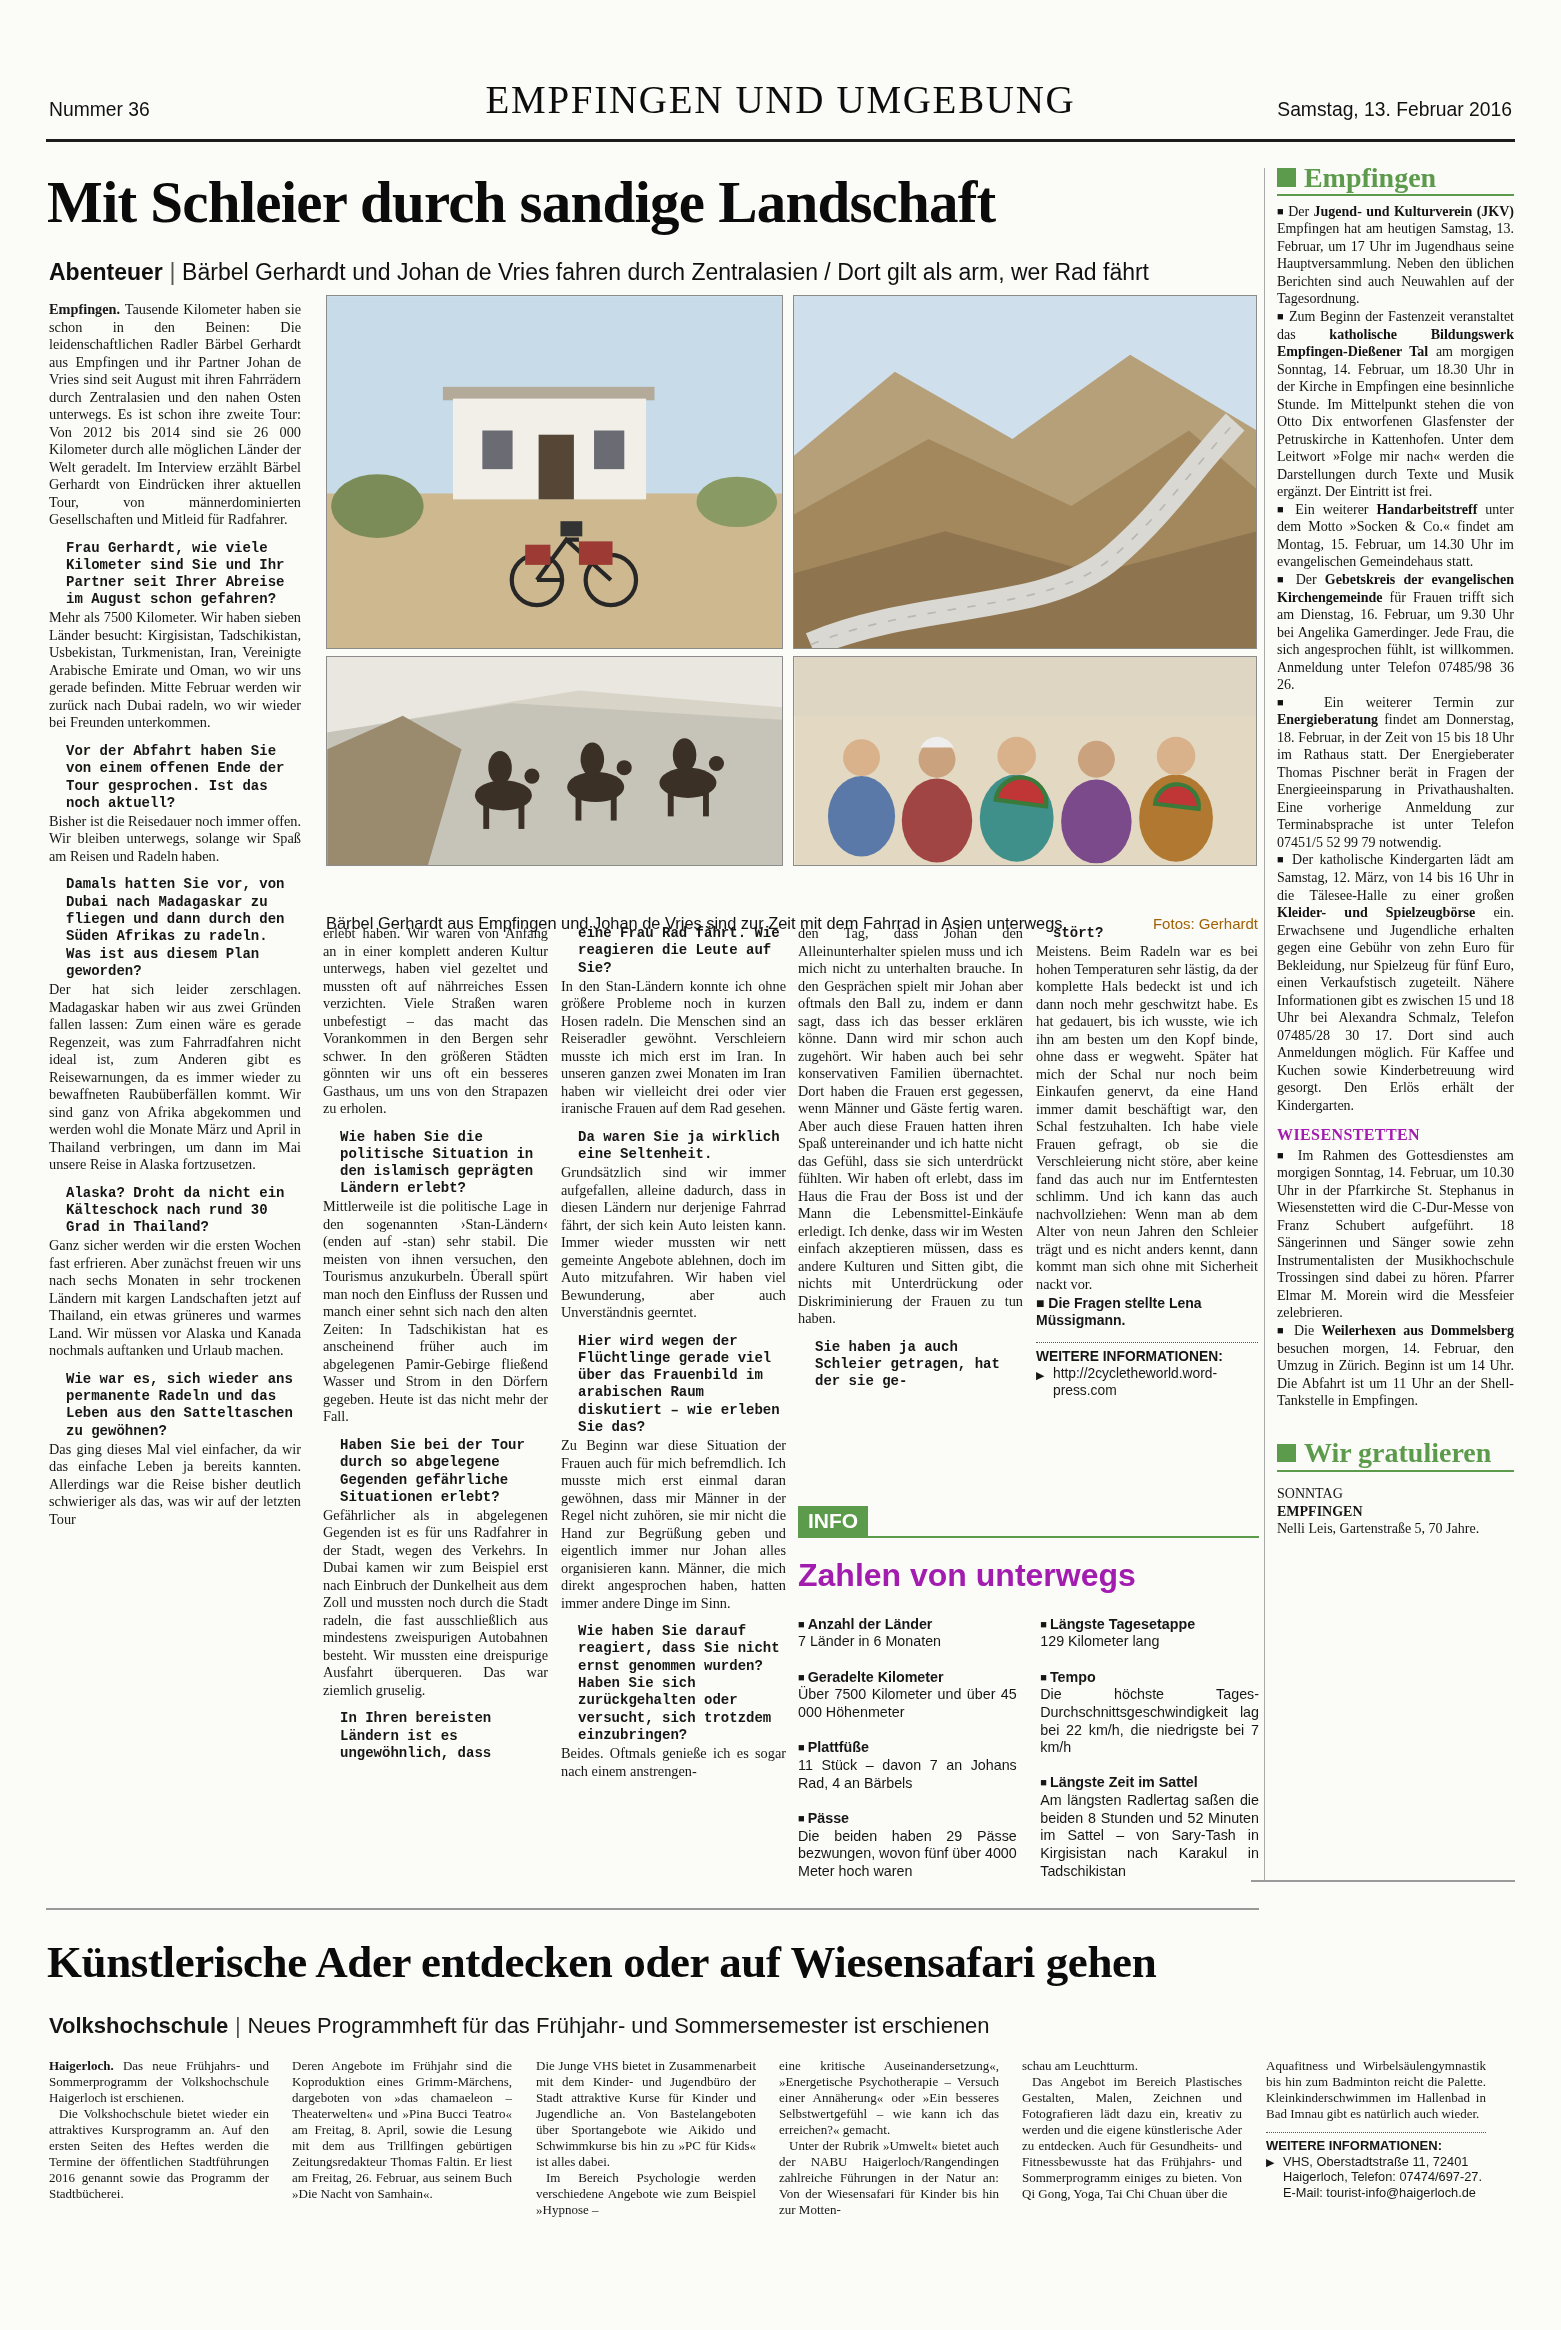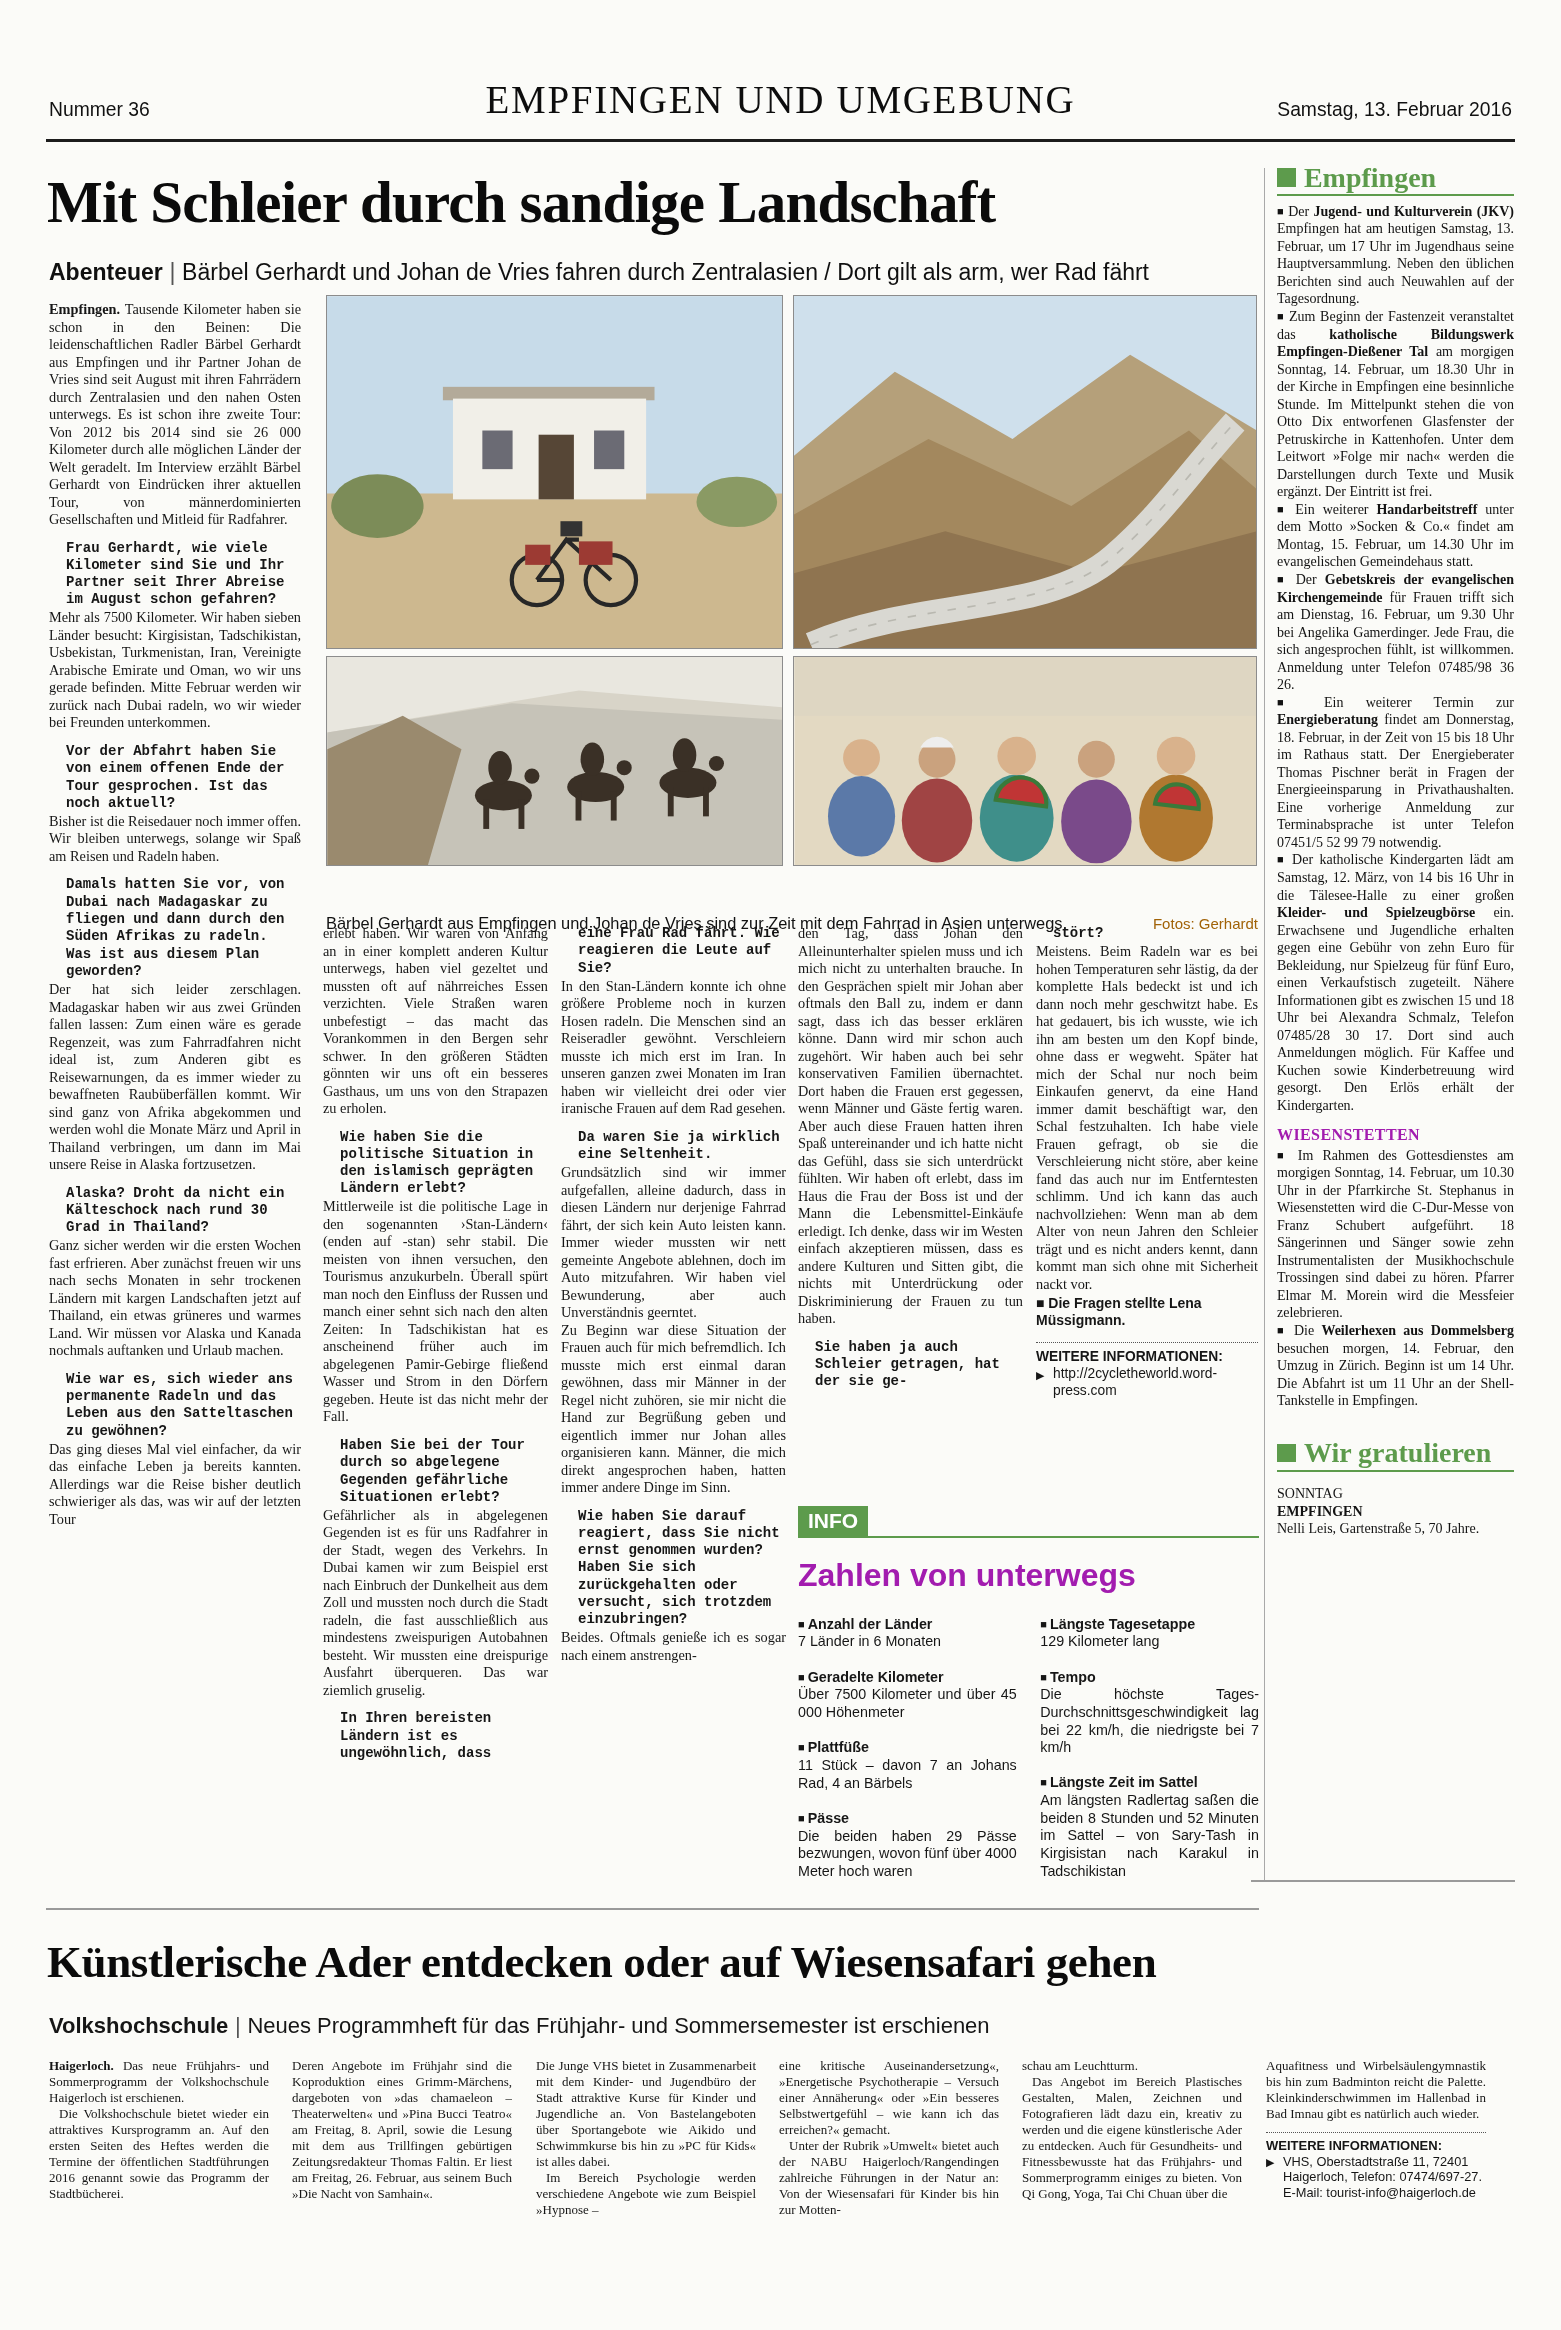--- a/index.html
+++ b/index.html
@@ -194,20 +194,21 @@
         <p class="p">Gefährlicher als in abgelegenen Gegenden ist es für uns Radfahrer in der Stadt, wegen des Verkehrs. In Dubai kamen wir zum Beispiel erst nach Einbruch der Dunkelheit aus dem Zoll und mussten noch durch die Stadt radeln, die fast ausschließlich aus mindestens zweispurigen Autobahnen besteht. Wir mussten eine dreispurige Ausfahrt überqueren. Das war ziemlich gruselig.</p>
         <p class="q">In Ihren bereisten Ländern ist es ungewöhnlich, dass</p>
       </div>
     </div>
   <div class="icol" style="left:561px;top:925px;width:225px;height:980px">
       <div class="blocks">
         <p class="q">eine Frau Rad fährt. Wie reagieren die Leute auf Sie?</p>
         <p class="p">In den Stan-Ländern konnte ich ohne größere Probleme noch in kurzen Hosen radeln. Die Menschen sind an Reiseradler gewöhnt. Verschleiern musste ich mich erst im Iran. In unseren ganzen zwei Monaten im Iran haben wir vielleicht drei oder vier iranische Frauen auf dem Rad gesehen.</p>
         <p class="q">Da waren Sie ja wirklich eine Seltenheit.</p>
         <p class="p">Grundsätzlich sind wir immer aufgefallen, alleine dadurch, dass in diesen Ländern nur derjenige Fahrrad fährt, der sich kein Auto leisten kann. Immer wieder mussten wir nett gemeinte Angebote ablehnen, doch im Auto mitzufahren. Wir haben viel Bewunderung, aber auch Unverständnis geerntet.</p>
+        <p class="q">Hier wird wegen der Flüchtlinge gerade viel über das Frauenbild im arabischen Raum diskutiert – wie erleben Sie das?</p>
         <p class="p">Zu Beginn war diese Situation der Frauen auch für mich befremdlich. Ich musste mich erst einmal daran gewöhnen, dass mir Männer in der Regel nicht zuhören, sie mir nicht die Hand zur Begrüßung geben und eigentlich immer nur Johan alles organisieren kann. Männer, die mich direkt angesprochen haben, hatten immer andere Dinge im Sinn.</p>
         <p class="q">Wie haben Sie darauf reagiert, dass Sie nicht ernst genommen wurden? Haben Sie sich zurückgehalten oder versucht, sich trotzdem einzubringen?</p>
         <p class="p">Beides. Oftmals genieße ich es sogar nach einem anstrengen-</p>
       </div>
     </div>
   <div class="icol" style="left:798px;top:925px;width:225px;height:576px">
       <div class="blocks">
         <p class="p">den Tag, dass Johan den Alleinunterhalter spielen muss und ich mich nicht zu unterhalten brauche. In den Gesprächen spielt mir Johan aber oftmals den Ball zu, indem er dann sagt, dass ich das besser erklären könne. Dann wird mir schon auch zugehört. Wir haben auch bei sehr konservativen Familien übernachtet. Dort haben die Frauen erst gegessen, wenn Männer und Gäste fertig waren. Aber auch diese Frauen hatten ihren Spaß untereinander und ich hatte nicht das Gefühl, dass sie sich unterdrückt fühlten. Wir haben oft erlebt, dass im Haus die Frau der Boss ist und der Mann die Lebensmittel-Einkäufe erledigt. Ich denke, dass wir im Westen einfach akzeptieren müssen, dass es andere Kulturen und Sitten gibt, die nichts mit Unterdrückung oder Diskriminierung der Frauen zu tun haben.</p>
         <p class="q">Sie haben ja auch Schleier getragen, hat der sie ge-</p>
       </div>

